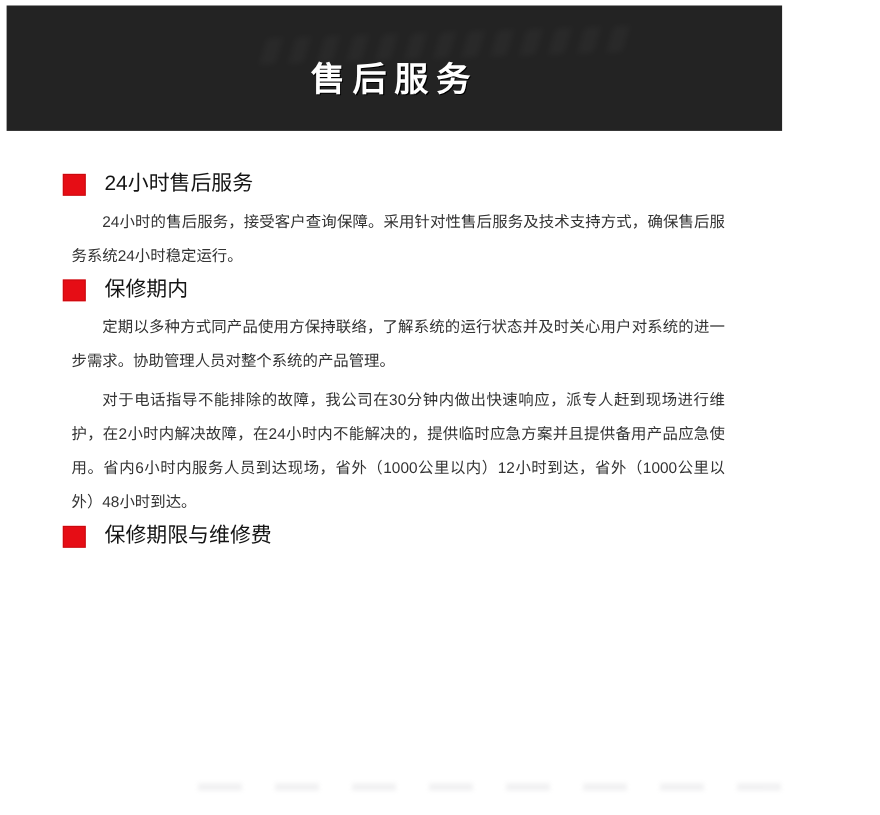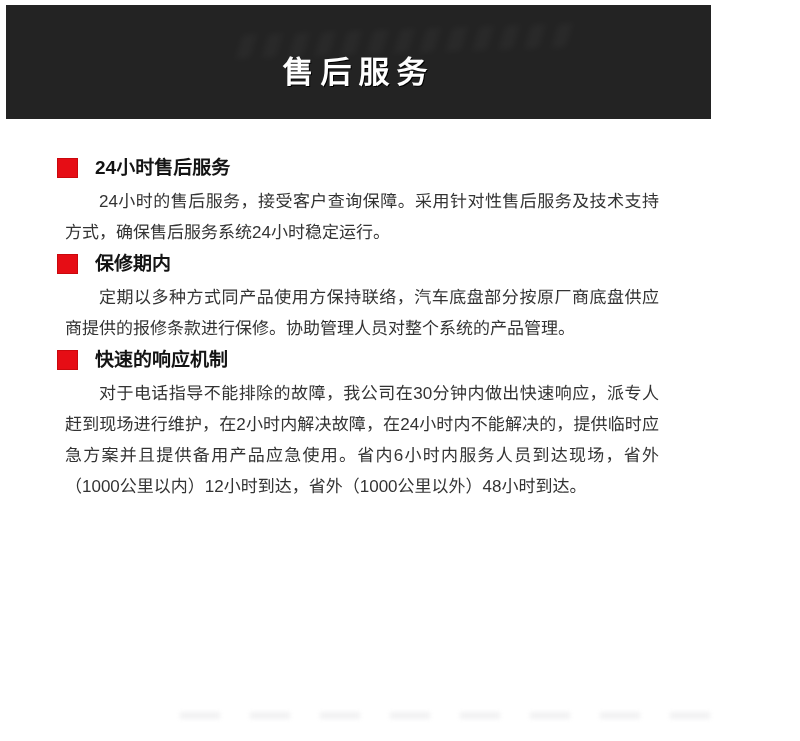--- a/index.html
+++ b/index.html
@@ -76,28 +76,28 @@
   }
   .bullet {
     width: 21px;
     height: 20px;
     background: #e60d15;
     box-shadow: inset 0 0 0 1px rgba(150,0,0,0.35);
     flex: 0 0 auto;
   }
   .section-heading {
     font-size: 19px;
-    font-weight: bold;
+    font-weight: normal;
     color: #141414;
     line-height: 24px;
     text-align: center;
   }
   .section p {
     margin: 0 0 0 8px;
-    font-size: 17px;
+    font-size: 14px;
     line-height: 31px;
     color: #333333;
     text-indent: 2em;
     text-align: justify;
   }
 </style>
 </head>
 <body>
 
 <div class="page">
@@ -115,30 +115,30 @@
         <span class="section-heading">24小时售后服务</span>
       </div>
       <p>24小时的售后服务，接受客户查询保障。采用针对性售后服务及技术支持方式，确保售后服务系统24小时稳定运行。</p>
     </div>
 
     <div class="section">
       <div class="section-head">
         <span class="bullet"></span>
         <span class="section-heading">保修期内</span>
       </div>
-      <p>定期以多种方式同产品使用方保持联络，汽车底盘部分按原厂商底盘供应商提供的报修条款进行保修。协助管理人员对整个系统的产品管理。</p>
+      <p>定期以多种方式同产品使用方保持联络，了解系统的运行状态并及时关心用户对系统的进一步需求。协助管理人员对整个系统的产品管理。</p>
+    </div>
+
+    <div class="section">
+      <p>对于电话指导不能排除的故障，我公司在30分钟内做出快速响应，派专人赶到现场进行维护，在2小时内解决故障，在24小时内不能解决的，提供临时应急方案并且提供备用产品应急使用。省内6小时内服务人员到达现场，省外（1000公里以内）12小时到达，省外（1000公里以外）48小时到达。</p>
     </div>
 
     <div class="section">
       <div class="section-head">
         <span class="bullet"></span>
-        <span class="section-heading">快速的响应机制</span>
+        <span class="section-heading">保修期限与维修费</span>
       </div>
-      <p>对于电话指导不能排除的故障，我公司在30分钟内做出快速响应，派专人赶到现场进行维护，在2小时内解决故障，在24小时内不能解决的，提供临时应急方案并且提供备用产品应急使用。省内6小时内服务人员到达现场，省外（1000公里以内）12小时到达，省外（1000公里以外）48小时到达。</p>
-    </div>
-
-    <div class="section">
     </div>
 
   </div>
 
   <div class="bottom-watermark"></div>
 </div>
 
 </body></html>

